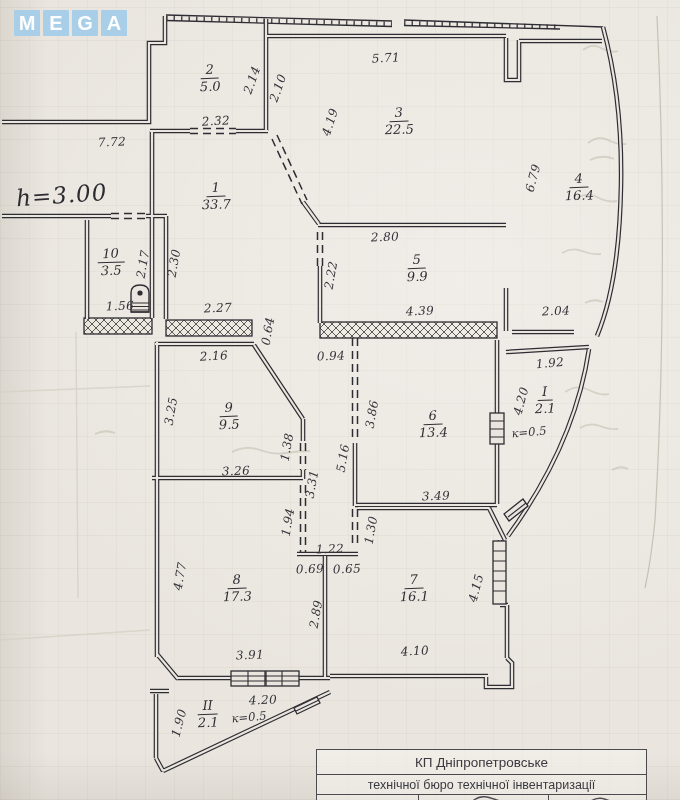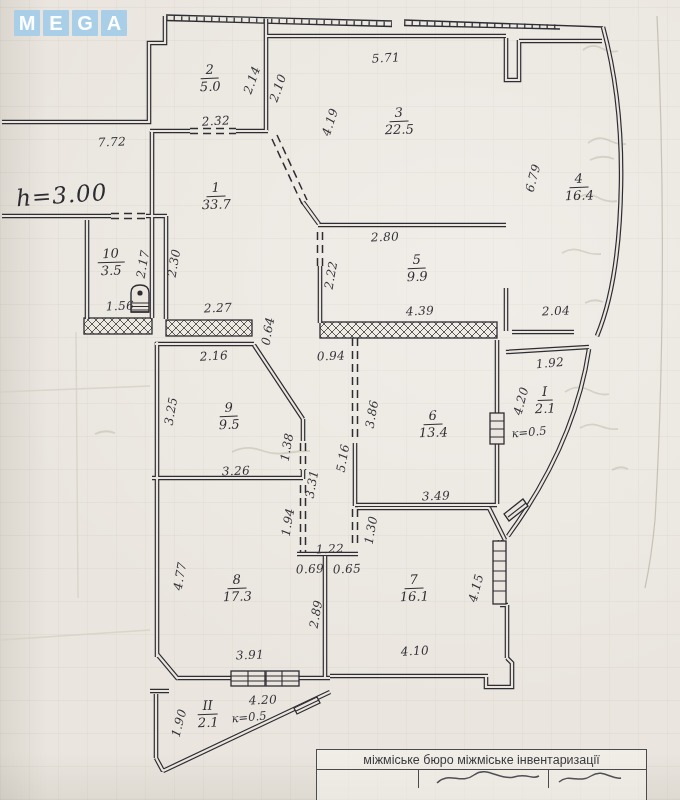--- a/index.html
+++ b/index.html
@@ -296,21 +296,22 @@
     <div class="dim" style="left:180px;top:576px;--rot:-80deg">4.77</div>
     <div class="dim" style="left:316px;top:614px;--rot:-80deg">2.89</div>
     <div class="dim" style="left:476px;top:588px;--rot:-75deg">4.15</div>
     <div class="dim" style="left:250px;top:655px">3.91</div>
     <div class="dim" style="left:415px;top:651px;--rot:-3deg">4.10</div>
     <div class="dim" style="left:263px;top:700px">4.20</div>
     <div class="dim" style="left:179px;top:723px;--rot:-75deg">1.90</div>
   </div>
 
   <div class="titleblock">
-    <div class="tb-row2">міжміське бюро міжміське інвентаризації</div>
+    <div class="tb-row1">КП Дніпропетровське</div>
+    <div class="tb-row2">технічної бюро технічної інвентаризації</div>
     <div class="tb-row3">
       <div class="tb-c1"></div>
       <div class="tb-c2">
         <svg width="129" height="18">
           <path class="sig" d="M18,13 C30,1 42,15 55,5 S80,11 95,7 S112,10 120,6"></path>
         </svg>
       </div>
       <div class="tb-c3">
         <svg width="98" height="18">
           <path class="sig" d="M10,12 C20,3 30,14 42,6 S62,10 72,8"></path>

